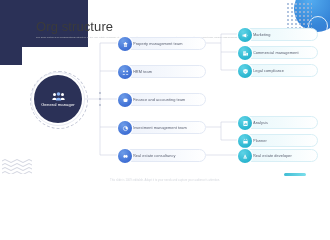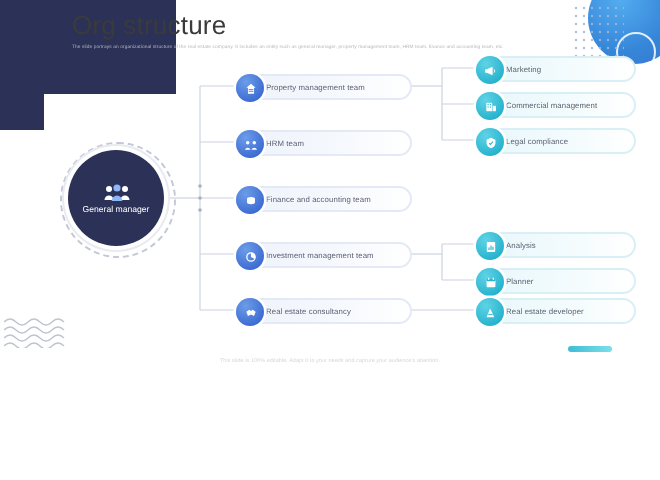--- a/index.html
+++ b/index.html
@@ -49,21 +49,21 @@
   }
 
   
   .wave{
     position:absolute;left:2px;bottom:12px;
     width:34px;height:16px;opacity:.8;
   }
 
   
   .header{
-    position:absolute;left:36px;top:6px;width:250px;
+    position:absolute;left:36px;top:20px;width:250px;
   }
   .title{
     font-size:13px;color:#3b3b3b;letter-spacing:.1px;
     font-weight:400;line-height:14px;
     white-space:nowrap;
   }
   .subtitle{
     margin-top:2px;
     font-size:2.4px;color:#b4b7bd;line-height:3.2px;
     letter-spacing:.05px;

